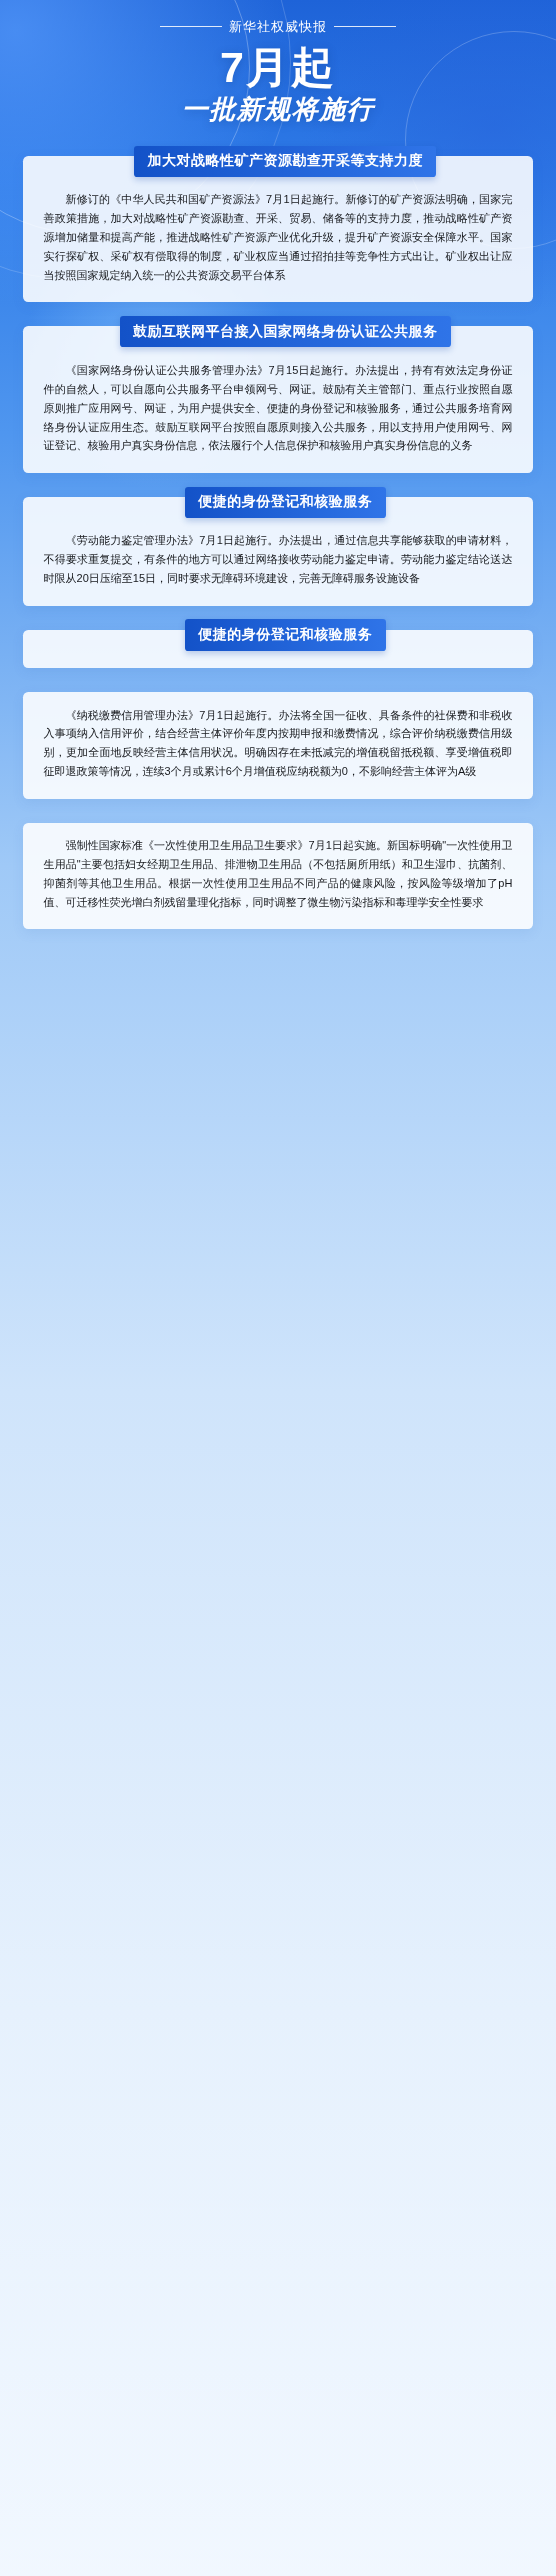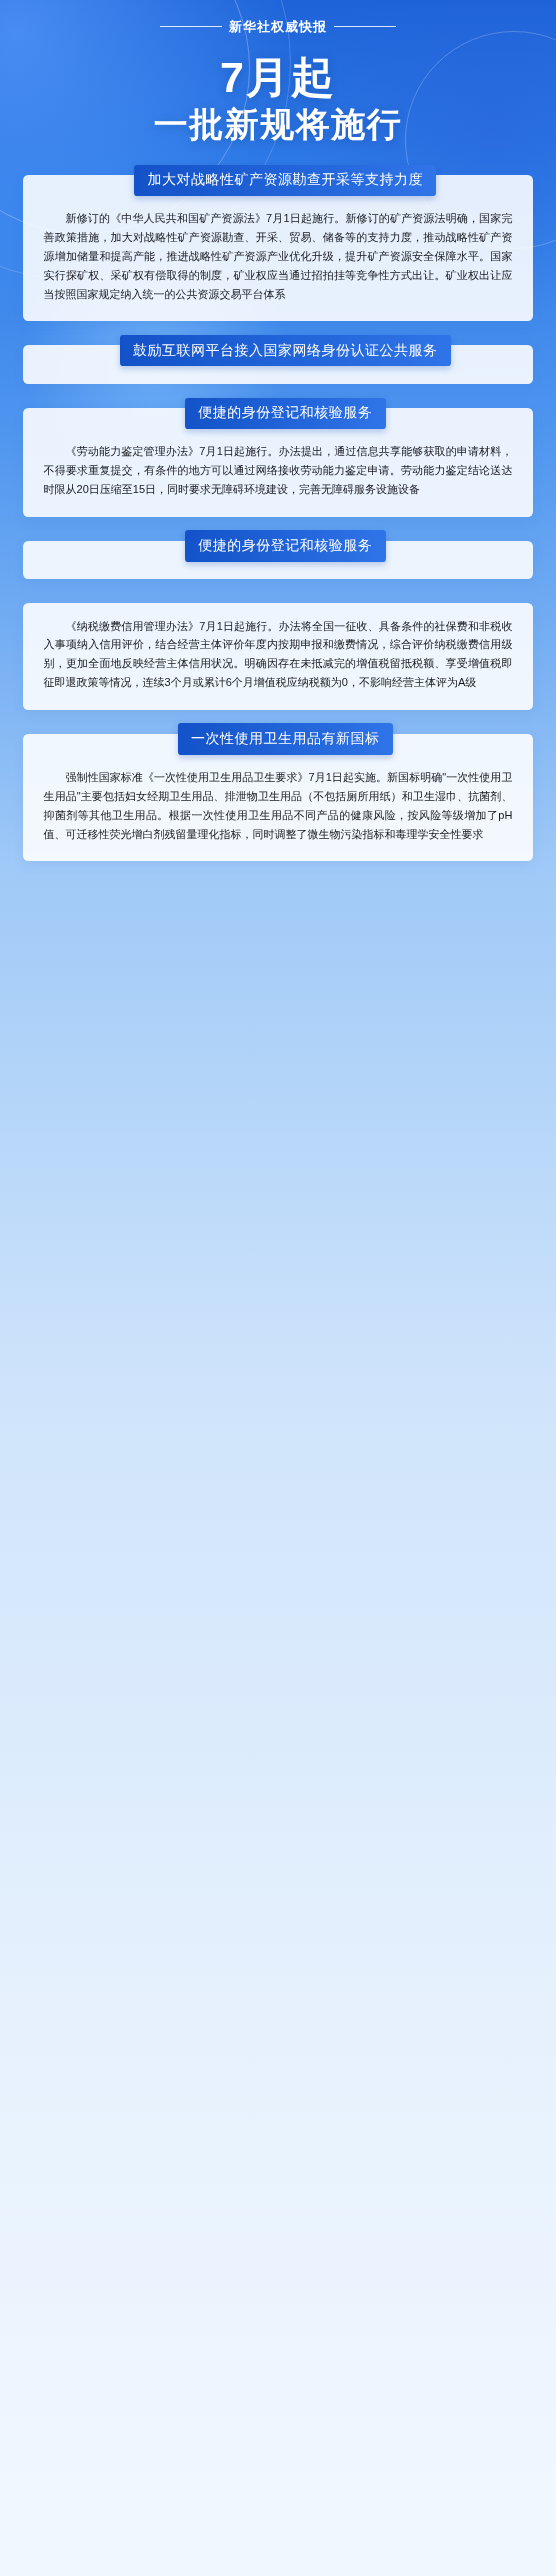--- a/index.html
+++ b/index.html
@@ -58,64 +58,65 @@
   .eyebrow-wrap {
     display: flex;
     align-items: center;
     justify-content: center;
     gap: 7.2px;
   }
   .eyebrow {
     color: #ffffff;
     font-size: 13px;
     letter-spacing: 1px;
-    font-weight: bold;
+    font-weight: normal;
     white-space: nowrap;
   }
   .eyebrow-line {
     display: block;
     width: 62px;
     height: 1px;
     background: rgba(255,255,255,0.85);
   }
   .title {
-    margin-top: 17px;
+    margin-top: 7px;
     color: #ffffff;
     font-size: 43px;
     line-height: 1.12;
     font-weight: bold;
     letter-spacing: 2.1px;
     text-shadow: 0 2.1px 9.3px rgba(10,50,120,0.30);
   }
   .title .line2 {
-    font-size: 34px;
+    font-size: 26px;
     letter-spacing: 1.5px;
     display: block;
     margin-top: 4.1px;
+    font-style: italic;
   }
 
   
   .content {
     position: relative;
     margin: 32px 23px 0 23px;
   }
   .card {
     position: relative;
     background: rgba(255,255,255,0.88);
     border-radius: 5.2px;
     margin-bottom: 24px;
     padding: 0 0 17.5px 0;
     box-shadow: 0 3.1px 11.3px rgba(60,110,190,0.10);
   }
   .card-head {
     display: inline-block;
     background: linear-gradient(90deg, #1352c8 0%, #2f74e8 100%);
     color: #ffffff;
     font-size: 14px;
-    font-weight: normal;
+    font-weight: bold;
     letter-spacing: 0.5px;
     padding: 6.7px 13.4px;
     border-radius: 3.1px;
     margin: -10.3px 0 0 14.4px;
     box-shadow: 0 2.1px 6.2px rgba(20,70,170,0.25);
   }
   .card-head-row {
     display: flex;
     justify-content: center;
   }
@@ -157,42 +158,40 @@
       <div class="card-head-row">
         <div class="card-head">加大对战略性矿产资源勘查开采等支持力度</div>
       </div>
       <div class="card-body">新修订的《中华人民共和国矿产资源法》7月1日起施行。新修订的矿产资源法明确，国家完善政策措施，加大对战略性矿产资源勘查、开采、贸易、储备等的支持力度，推动战略性矿产资源增加储量和提高产能，推进战略性矿产资源产业优化升级，提升矿产资源安全保障水平。国家实行探矿权、采矿权有偿取得的制度，矿业权应当通过招拍挂等竞争性方式出让。矿业权出让应当按照国家规定纳入统一的公共资源交易平台体系</div>
     </div>
 
     <div class="card">
       <div class="card-head-row">
         <div class="card-head">鼓励互联网平台接入国家网络身份认证公共服务</div>
       </div>
+      <div class="card-body">《国家网络身份认证公共服务管理办法》7月15日起施行。办法提出，持有有效法定身份证件的自然人，可以自愿向公共服务平台申领网号、网证。鼓励有关主管部门、重点行业按照自愿原则推广应用网号、网证，为用户提供安全、便捷的身份登记和核验服务，通过公共服务培育网络身份认证应用生态。鼓励互联网平台按照自愿原则接入公共服务，用以支持用户使用网号、网证登记、核验用户真实身份信息，依法履行个人信息保护和核验用户真实身份信息的义务</div>
     </div>
 
     <div class="card">
       <div class="card-head-row">
         <div class="card-head">便捷的身份登记和核验服务</div>
       </div>
       <div class="card-body">《劳动能力鉴定管理办法》7月1日起施行。办法提出，通过信息共享能够获取的申请材料，不得要求重复提交，有条件的地方可以通过网络接收劳动能力鉴定申请。劳动能力鉴定结论送达时限从20日压缩至15日，同时要求无障碍环境建设，完善无障碍服务设施设备</div>
     </div>
 
     <div class="card">
       <div class="card-head-row">
         <div class="card-head">便捷的身份登记和核验服务</div>
       </div>
     </div>
 
     <div class="card">
       <div class="card-body">《纳税缴费信用管理办法》7月1日起施行。办法将全国一征收、具备条件的社保费和非税收入事项纳入信用评价，结合经营主体评价年度内按期申报和缴费情况，综合评价纳税缴费信用级别，更加全面地反映经营主体信用状况。明确因存在未抵减完的增值税留抵税额、享受增值税即征即退政策等情况，连续3个月或累计6个月增值税应纳税额为0，不影响经营主体评为A级</div>
     </div>
 
     <div class="card">
-      <div class="card-head-row">
-        <div class="card-head">一次性使用卫生用品有新国标</div>
-      </div>
       <div class="card-body">强制性国家标准《一次性使用卫生用品卫生要求》7月1日起实施。新国标明确"一次性使用卫生用品"主要包括妇女经期卫生用品、排泄物卫生用品（不包括厕所用纸）和卫生湿巾、抗菌剂、抑菌剂等其他卫生用品。根据一次性使用卫生用品不同产品的健康风险，按风险等级增加了pH值、可迁移性荧光增白剂残留量理化指标，同时调整了微生物污染指标和毒理学安全性要求</div>
     </div>
 
   </div>
 
 </div>
 
 
 </body></html>

